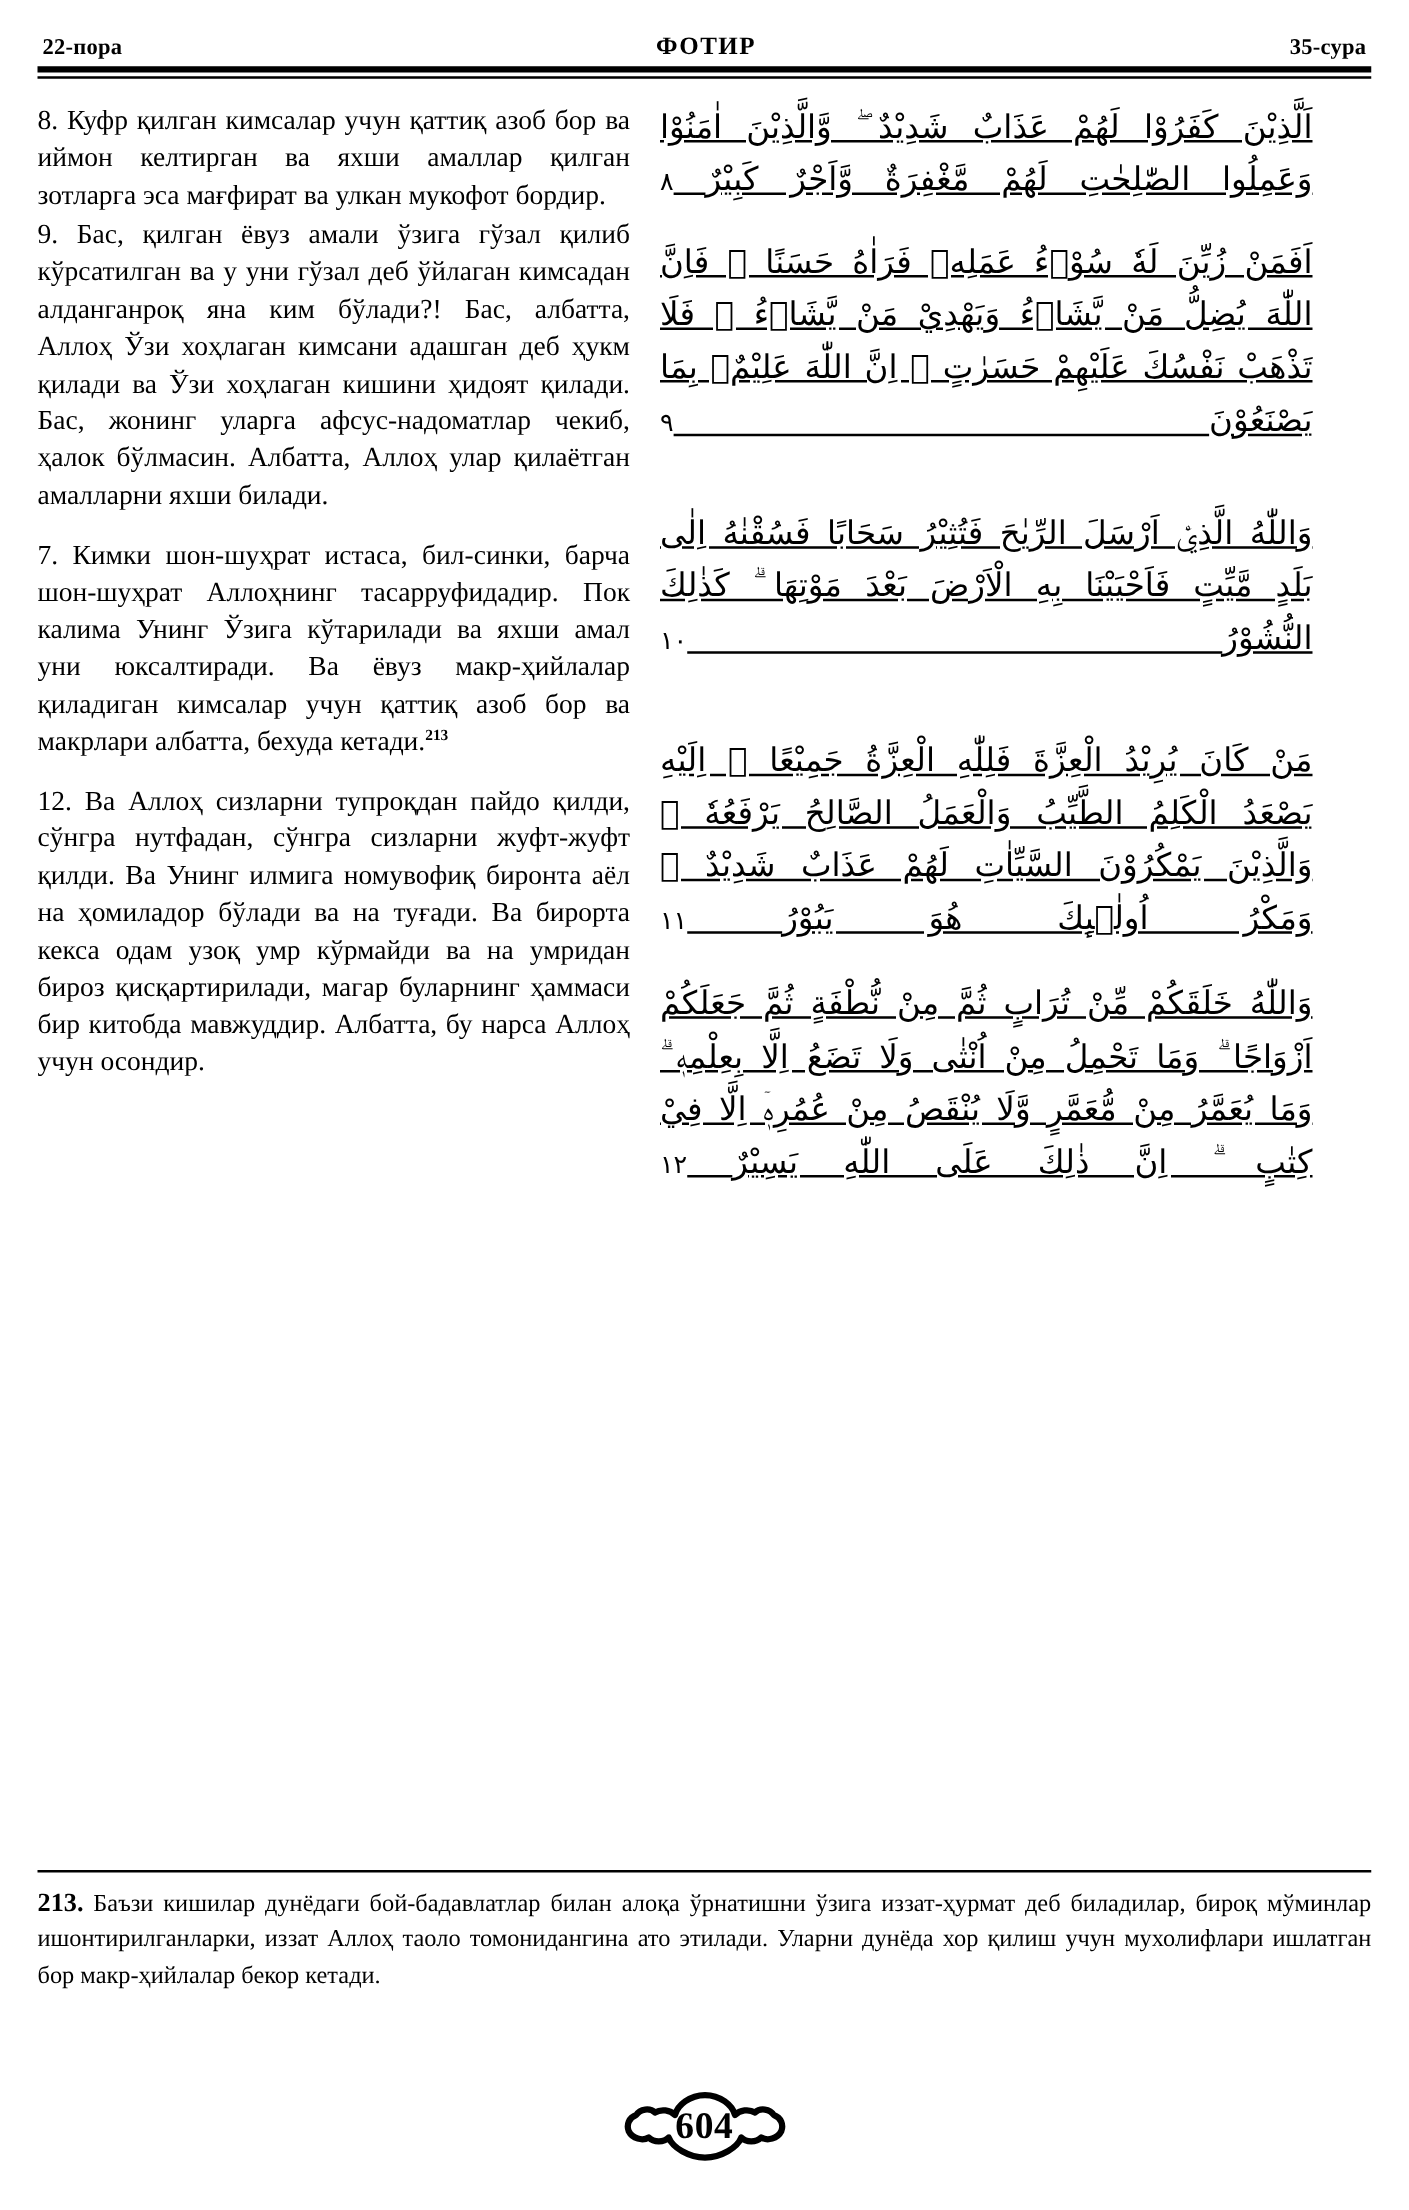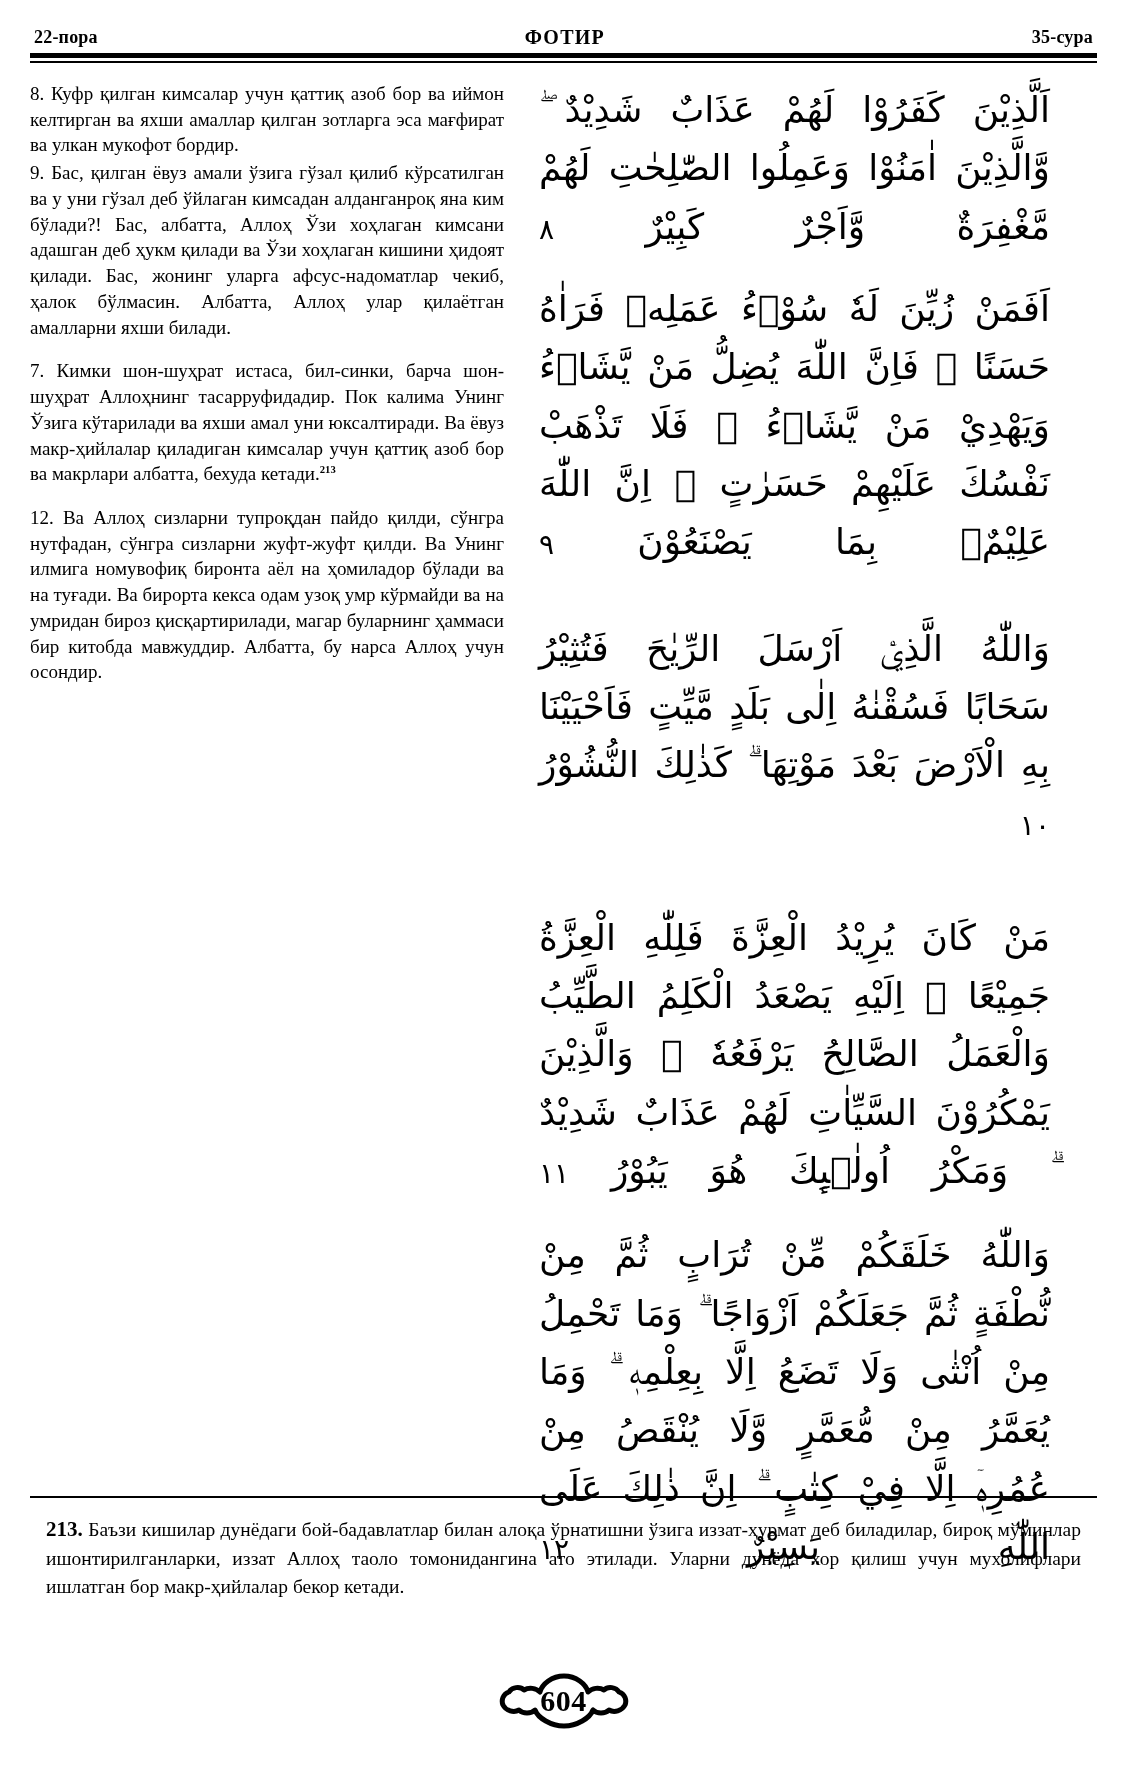--- a/index.html
+++ b/index.html
@@ -71,21 +71,21 @@
   }
   .col-arabic {
     width: 540px;
     padding-left: 14px;
     box-sizing: border-box;
     direction: rtl;
   }
 
   
   .verse {
-    font-size: 19px;
+    font-size: 22px;
     line-height: 1.355;
     text-align: justify;
     text-justify: inter-word;
     margin: 0 0 8px 0;
     hyphens: manual;
   }
   .verse.tight { margin-bottom: 2px; }
   .verse .it { }
   .verse sup {
     font-size: 0.56em;
@@ -99,28 +99,29 @@
     font-weight: bold;
     font-size: 18px;
     margin: 2px 0 6px 0;
     letter-spacing: .3px;
   }
   .gap-sm { height: 10px; }
 
   
   .ayah-block {
     font-family: "DejaVu Sans", "Liberation Sans", sans-serif;
-    font-size: 36px;
+    font-size: 26px;
     line-height: 1.62;
     text-align: justify;
     text-align-last: justify;
     direction: rtl;
     unicode-bidi: isolate;
-    margin: 0 0 10px 15px;
+    margin: 0 0 10px 4px;
     word-spacing: 2px;
+    text-decoration: underline;
   }
   .ayah-block.b1 { margin-top: 0px; }
   .ayah-block.b2 { margin-top: 24px; }
   .ayah-block.b3 { margin-top: 48px; }
   .ayah-block.b4 { margin-top: 56px; }
   .ayah-block.b5 { margin-top: 26px; }
   .ayah-num {
     font-size: 0.78em;
     display: inline-block;
   }
@@ -137,21 +138,21 @@
     background: #000;
     width: 100%;
     margin-bottom: 9px;
   }
   .footnote {
     font-family: "Liberation Serif", "DejaVu Serif", serif;
     font-size: 19.5px;
     line-height: 1.46;
     text-align: justify;
     text-justify: inter-word;
-    margin: 16px;
+    margin: 0;
   }
   .footnote .fn-num {
     font-weight: bold;
     font-size: 21px;
   }
 
   
   .page-number-wrap {
     position: absolute;
     left: 0;

